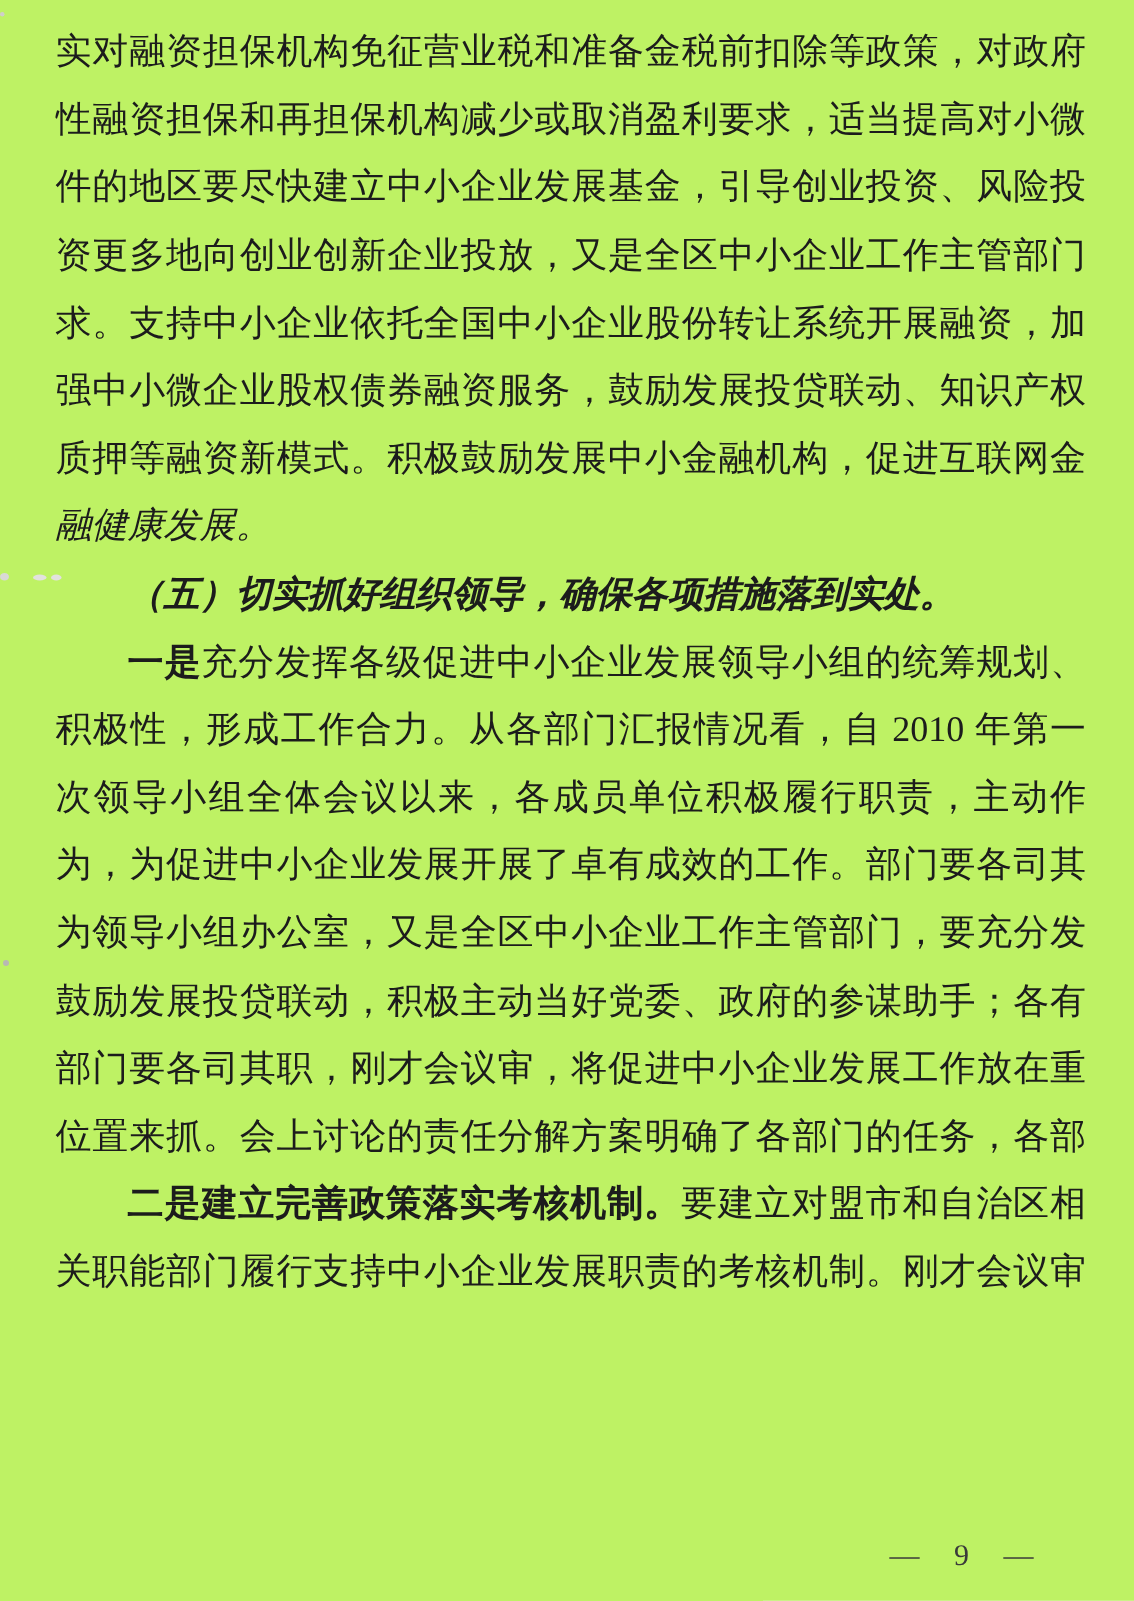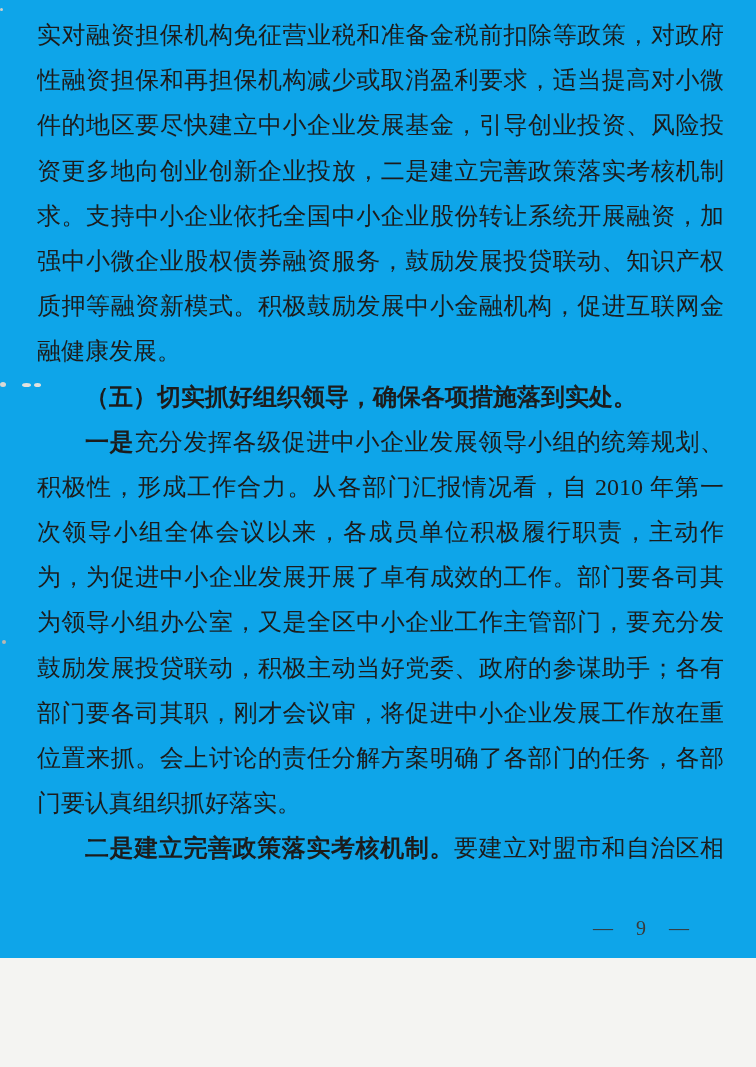--- a/index.html
+++ b/index.html
@@ -8,22 +8,22 @@
   }
   body {
     width: 756px;
     height: 1067px;
     background: #f4f4f2;
     font-family: "Liberation Serif", serif;
   }
   .page {
     position: relative;
     width: 756px;
-    height: 958px;
-    background: #0ea5e9;
+    height: 1067px;
+    background: #bef264;
     overflow: hidden;
   }
   .text-block {
     position: absolute;
     left: 37px;
     top: 13px;
     width: 687px;
   }
   .line {
     height: 45.2px;
@@ -31,20 +31,21 @@
     font-size: 24px;
     color: #1c1c1c;
     text-align: justify;
     text-align-last: justify;
     text-justify: inter-character;
     overflow: hidden;
   }
   .line.end {
     text-align: left;
     text-align-last: left;
+    font-style: italic;
   }
   .line.indent {
     text-indent: 48px;
   }
   .line b {
     font-weight: 700;
     margin-top: 46px;
   }
   .page-number {
     position: absolute;
@@ -67,36 +68,36 @@
 </style>
 </head>
 <body>
 
 <div class="page">
 
   <div class="text-block" id="lines-container">
       <div class="line fill"><b class="bold-seg"></b><span class="reg-seg">实对融资担保机构免征营业税和准备金税前扣除等政策，对政府</span></div>
       <div class="line fill"><b class="bold-seg"></b><span class="reg-seg">性融资担保和再担保机构减少或取消盈利要求，适当提高对小微</span></div>
       <div class="line fill"><b class="bold-seg"></b><span class="reg-seg">件的地区要尽快建立中小企业发展基金，引导创业投资、风险投</span></div>
-      <div class="line fill"><b class="bold-seg"></b><span class="reg-seg">资更多地向创业创新企业投放，二是建立完善政策落实考核机制</span></div>
+      <div class="line fill"><b class="bold-seg"></b><span class="reg-seg">资更多地向创业创新企业投放，又是全区中小企业工作主管部门</span></div>
       <div class="line fill"><b class="bold-seg"></b><span class="reg-seg">求。支持中小企业依托全国中小企业股份转让系统开展融资，加</span></div>
       <div class="line fill"><b class="bold-seg"></b><span class="reg-seg">强中小微企业股权债券融资服务，鼓励发展投贷联动、知识产权</span></div>
       <div class="line fill"><b class="bold-seg"></b><span class="reg-seg">质押等融资新模式。积极鼓励发展中小金融机构，促进互联网金</span></div>
       <div class="line end"><b class="bold-seg"></b><span class="reg-seg">融健康发展。</span></div>
       <div class="line indent end"><b class="bold-seg">（五）切实抓好组织领导，确保各项措施落到实处。</b><span class="reg-seg"></span></div>
       <div class="line indent fill"><b class="bold-seg">一是</b><span class="reg-seg">充分发挥各级促进中小企业发展领导小组的统筹规划、</span></div>
       <div class="line fill"><b class="bold-seg"></b><span class="reg-seg">积极性，形成工作合力。从各部门汇报情况看，自 2010 年第一</span></div>
       <div class="line fill"><b class="bold-seg"></b><span class="reg-seg">次领导小组全体会议以来，各成员单位积极履行职责，主动作</span></div>
       <div class="line fill"><b class="bold-seg"></b><span class="reg-seg">为，为促进中小企业发展开展了卓有成效的工作。部门要各司其职</span></div>
       <div class="line fill"><b class="bold-seg"></b><span class="reg-seg">为领导小组办公室，又是全区中小企业工作主管部门，要充分发</span></div>
       <div class="line fill"><b class="bold-seg"></b><span class="reg-seg">鼓励发展投贷联动，积极主动当好党委、政府的参谋助手；各有关</span></div>
       <div class="line fill"><b class="bold-seg"></b><span class="reg-seg">部门要各司其职，刚才会议审，将促进中小企业发展工作放在重要</span></div>
       <div class="line fill"><b class="bold-seg"></b><span class="reg-seg">位置来抓。会上讨论的责任分解方案明确了各部门的任务，各部</span></div>
-      <div class="line end"><b class="bold-seg"></b><span class="reg-seg">门要认真组织抓好落实。</span></div>
       <div class="line indent fill"><b class="bold-seg">二是建立完善政策落实考核机制。</b><span class="reg-seg">要建立对盟市和自治区相</span></div>
+      <div class="line fill"><b class="bold-seg"></b><span class="reg-seg">关职能部门履行支持中小企业发展职责的考核机制。刚才会议审</span></div>
     </div>
 
   <div class="page-number">— 9 —</div>
 
   <div class="artifact smudge-a"></div>
   <div class="artifact smudge-b"></div>
   <div class="artifact smudge-c"></div>
   <div class="artifact dot-a"></div>
   <div class="artifact tick-a"></div>
 

